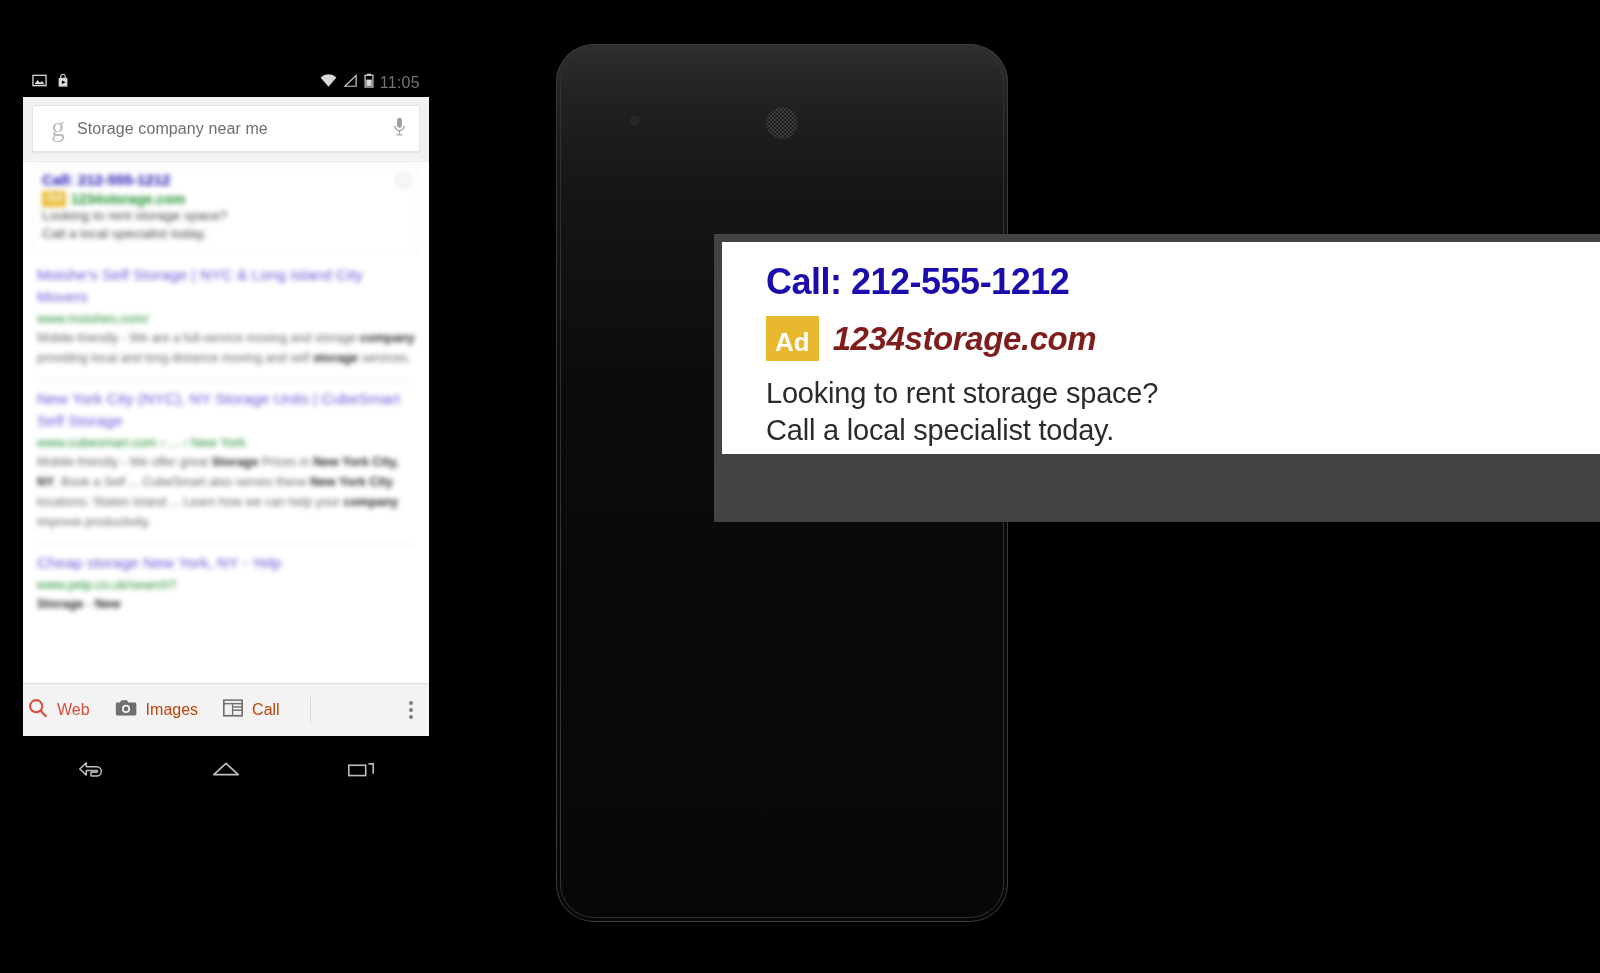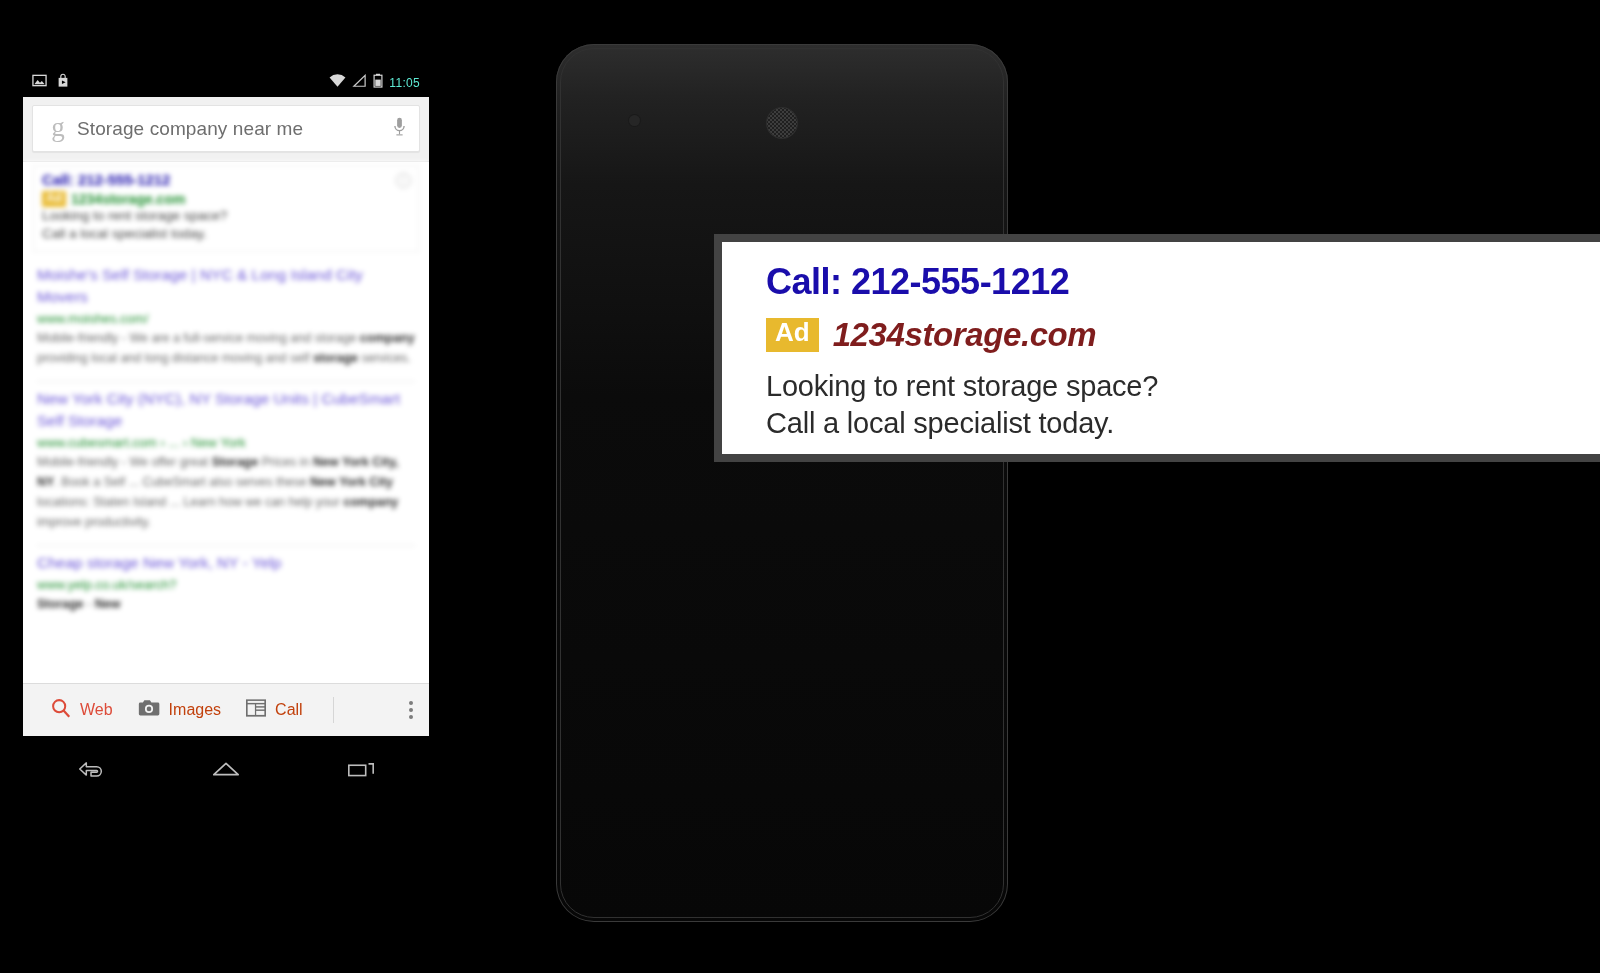--- a/index.html
+++ b/index.html
@@ -63,21 +63,21 @@
     height: 29px;
     background: #000;
     display: flex;
     align-items: center;
     padding: 0 9px;
     color: #d8d8d8;
   }
   .sb-left { display: flex; align-items: center; gap: 9px; }
   .sb-right { margin-left: auto; display: flex; align-items: center; gap: 6px; }
   .sb-time {
-    font-size: 12px; color: #5eead4; letter-spacing: 0.3px;
+    font-size: 16px; color: #737373; letter-spacing: 0.3px;
     font-family: "Liberation Sans", sans-serif;
   }
 
   
   #searchwrap {
     background: #f1f1f1;
     padding: 8px 9px 9px 9px;
     border-bottom: 1px solid #e0e0e0;
   }
   #searchbar {
@@ -90,21 +90,21 @@
     box-shadow: 0 1px 1px rgba(0,0,0,0.06);
   }
   #glogo {
     font-family: "Liberation Serif", serif;
     font-size: 27px; color: #bdbdbd; line-height: 1;
     width: 26px; text-align: center; margin-right: 6px;
     margin-top: -3px;
   }
   #searchtext {
     flex: 1;
-    font-size: 19px;
+    font-size: 16px;
     color: #6e6e6e;
     letter-spacing: 0.1px;
     white-space: nowrap; overflow: hidden;
   }
 
   
   #results {
     position: relative;
     height: 516px;
     background: #fff;
@@ -141,21 +141,21 @@
   .res-snip b { color: #2b2b2b; }
   .res-sep { height: 1px; background: #e8e8e8; margin: 9px 14px 0 14px; }
 
   
   #tabs {
     position: absolute; left: 0; right: 0; bottom: 0;
     height: 52px;
     background: #f3f3f3;
     border-top: 1px solid #dcdcdc;
     display: flex; align-items: center;
-    padding-left: 27px;
+    padding-left: 4px;
   }
   .tab { display: flex; align-items: center; gap: 8px; margin-right: 24px; }
   .tab-label { font-size: 16px; color: #c2410c; }
   .tab.active .tab-label { color: #dd4b39; }
   .tab-sep { width: 1px; height: 26px; background: #d6d6d6; margin-left: 6px; }
   #overflow {
     margin-left: auto; margin-right: 16px;
     display: flex; flex-direction: column; gap: 3px; align-items: center;
   }
   #overflow i { width: 4px; height: 4px; border-radius: 50%; background: #7d7d7d; display:block; }
@@ -167,21 +167,21 @@
     width: 406px; height: 66px;
     background: #000;
     display: flex; align-items: center; justify-content: space-around;
   }
   .navbtn { width: 54px; height: 40px; display: flex; align-items: center; justify-content: center; }
 
   
   #callout-frame {
     position: absolute;
     left: 714px; top: 234px;
-    width: 886px; height: 228px;
+    width: 886px; height: 288px;
     background: #434343;
   }
   #callout {
     position: absolute;
     left: 8px; top: 8px;
     width: 1578px; height: 212px;
     background: #ffffff;
     overflow: hidden;
   }
   #callout-pad {
@@ -197,21 +197,21 @@
     letter-spacing: -0.5px;
     line-height: 1;
   }
   #co-adrow {
     display: flex; align-items: center; gap: 14px;
     margin-top: 16px;
   }
   #co-badge {
     background: #e8b92e; color: #fff;
     font-size: 26px; font-weight: bold;
-    padding: 1px 9px 5px 9px;
+    padding: 13px 9px 5px 9px;
     line-height: 1.05;
   }
   #co-url { color: #7f1d1d; font-size: 33px; font-weight: bold; letter-spacing: -0.4px; font-style: italic; }
   .co-desc {
     color: #2b2b2b; font-size: 29px; line-height: 1.28; letter-spacing: -0.2px;
   }
   #co-desc1 { margin-top: 14px; }
 </style>
 </head>
 <body>

